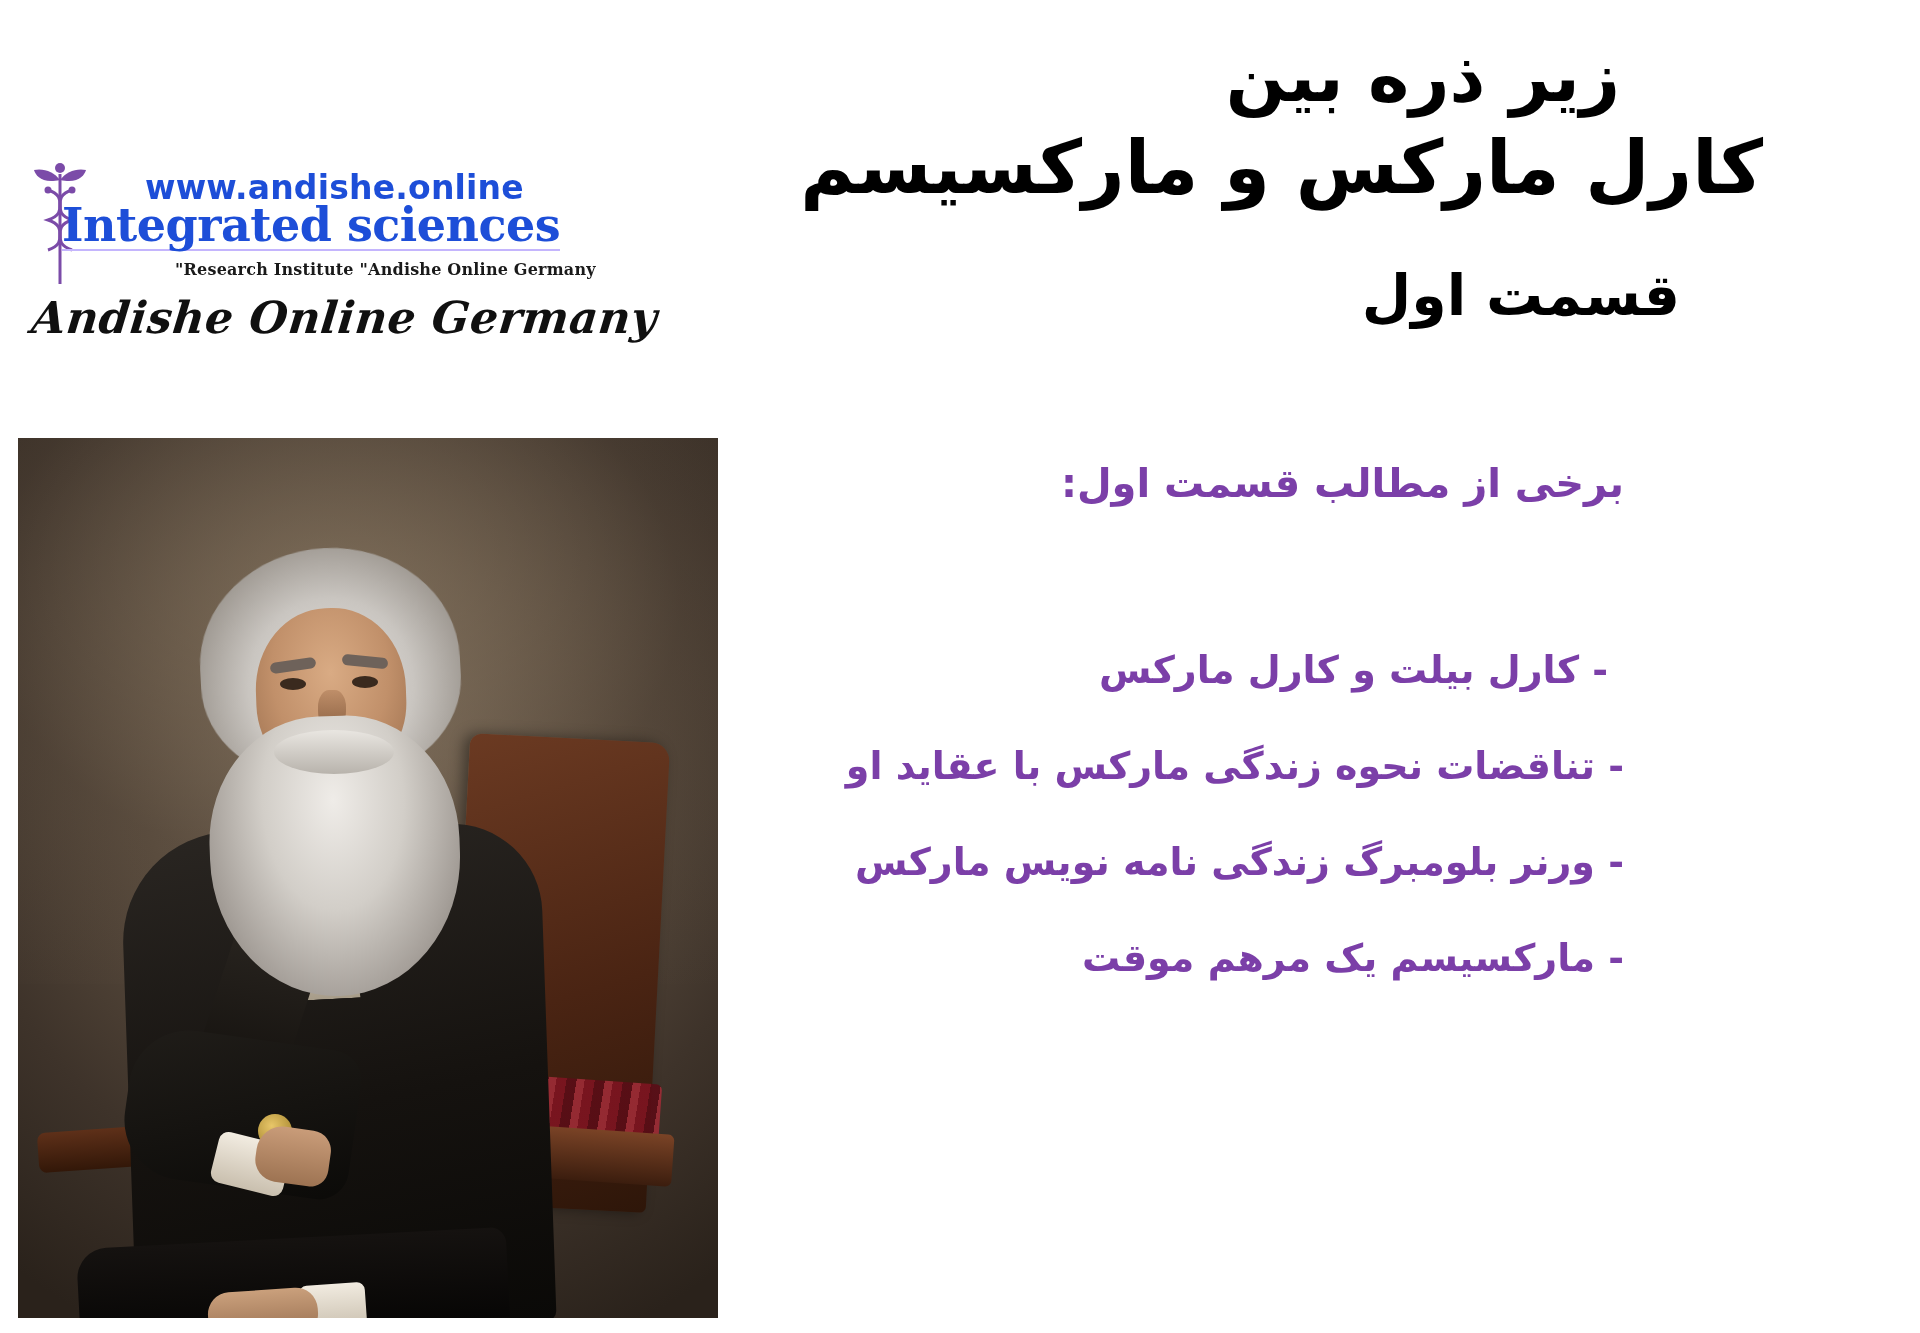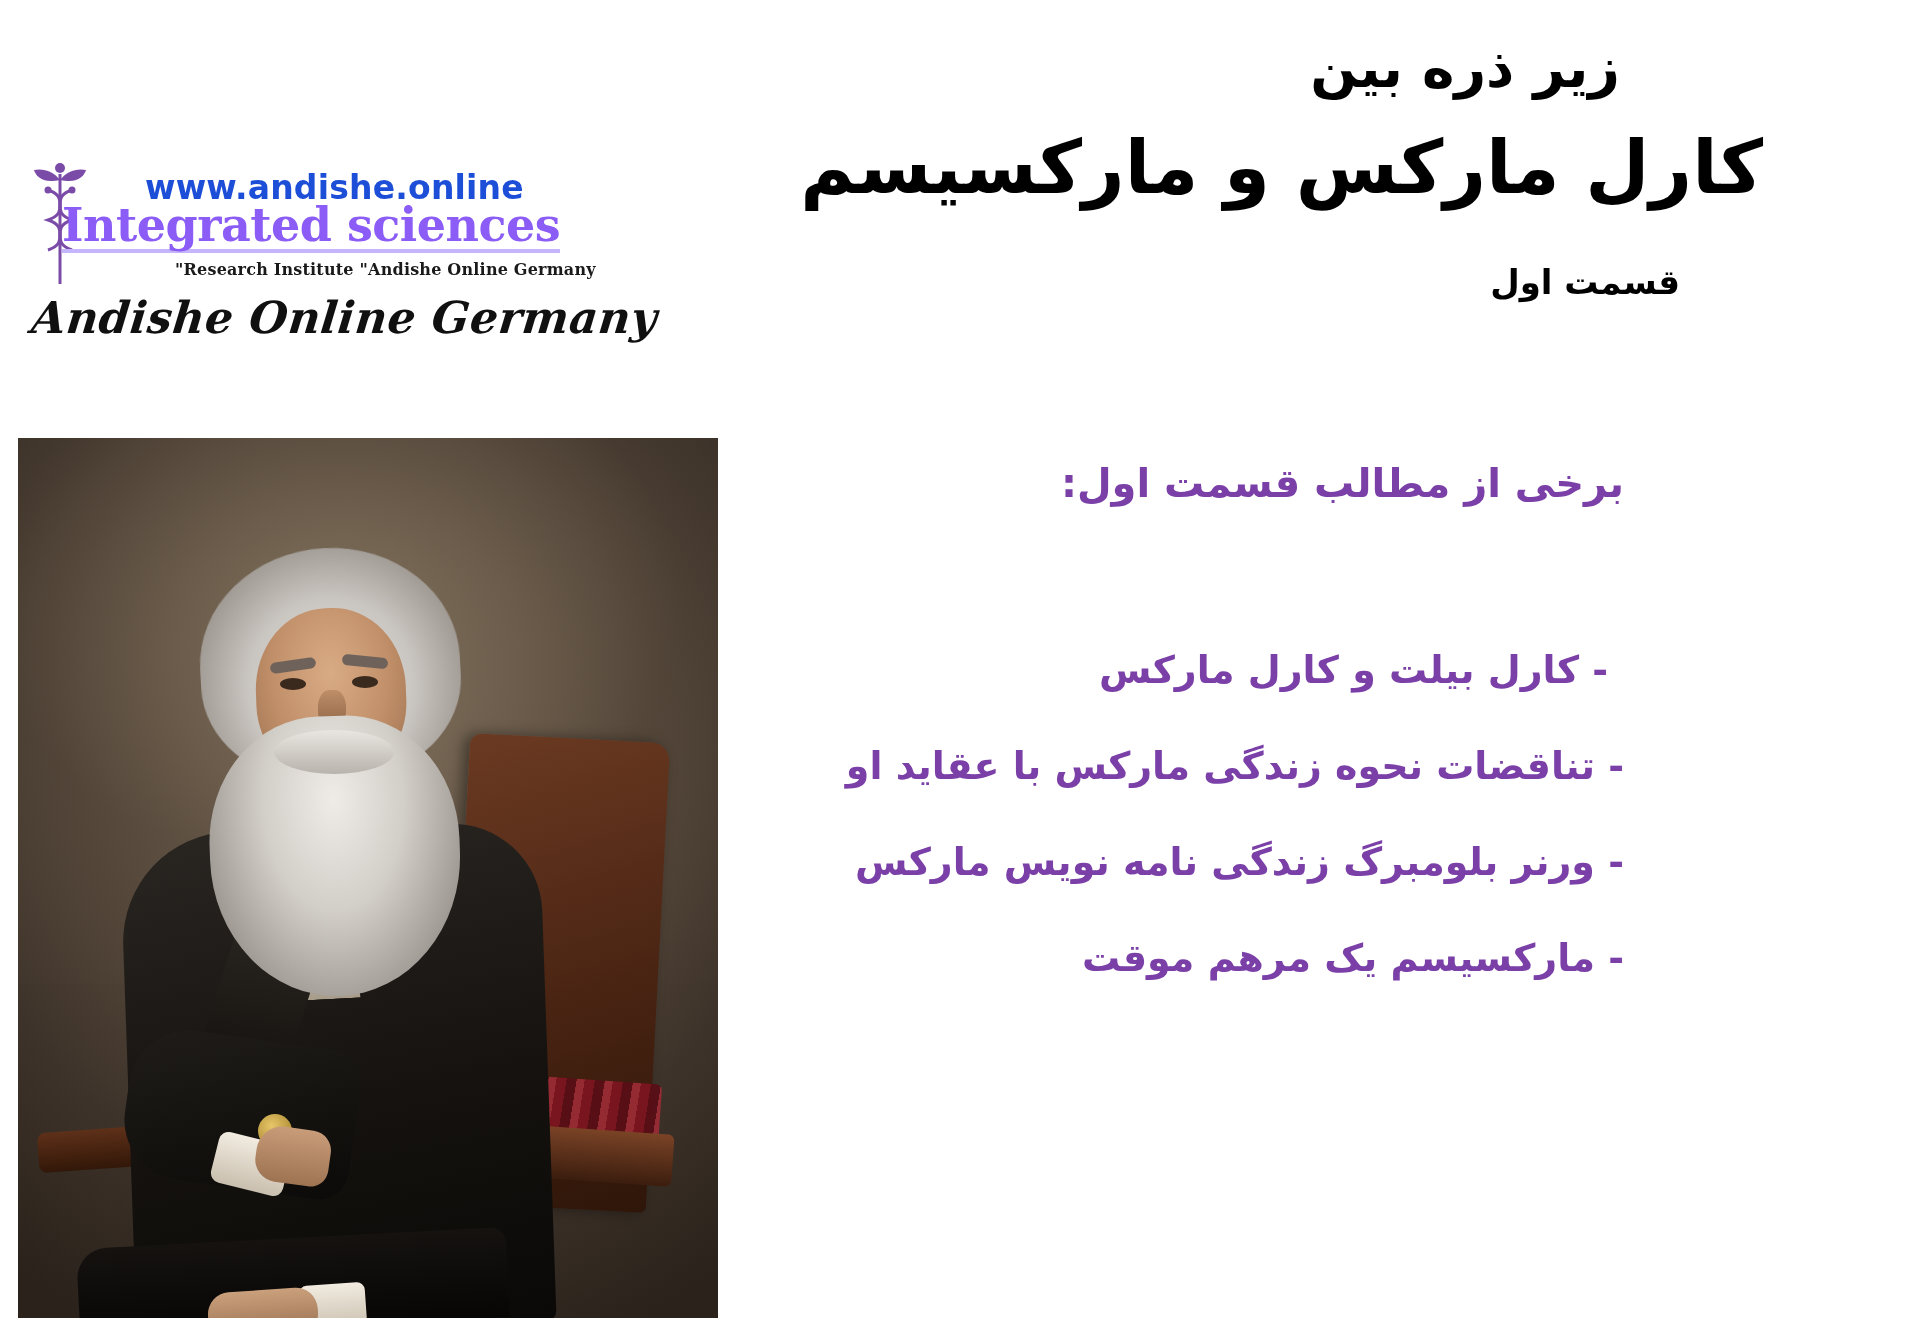--- a/index.html
+++ b/index.html
@@ -41,24 +41,24 @@
     letter-spacing: 0.2px;
     white-space: nowrap;
   }
   .logo-main {
     position: absolute;
     left: 52px;
     top: 42px;
     font-family: "DejaVu Serif", "Liberation Serif", serif;
     font-size: 46px;
     font-weight: 700;
-    color: #8b5cf6;
+    color: #1d4ed8;
     white-space: nowrap;
     letter-spacing: -0.5px;
-    border-bottom: 4px solid #c4b5fd;
+    border-bottom: 2px solid #c4b5fd;
     padding-bottom: 1px;
     line-height: 1.0;
   }
   .logo-sub {
     position: absolute;
     left: 165px;
     top: 100px;
     font-family: "DejaVu Serif", "Liberation Serif", serif;
     font-size: 16px;
     font-weight: 700;
@@ -284,21 +284,21 @@
   
   .title-wrap {
     position: absolute;
     right: 300px;
     top: 36px;
     text-align: left;
     direction: rtl;
   }
   .title-line1 {
     font-family: "DejaVu Sans", "Liberation Sans", sans-serif;
-    font-size: 55px;
+    font-size: 70px;
     font-weight: 700;
     color: #000000;
     line-height: 1.18;
     white-space: nowrap;
     letter-spacing: -1px;
   }
   .title-line2 {
     position: absolute;
     top: 88px;
     right: -143px;
@@ -308,21 +308,21 @@
     color: #000000;
     line-height: 1.18;
     white-space: nowrap;
     letter-spacing: -1px;
   }
   .title-part {
     position: absolute;
     top: 226px;
     right: -60px;
     font-family: "DejaVu Sans", "Liberation Sans", sans-serif;
-    font-size: 34px;
+    font-size: 57px;
     font-weight: 700;
     color: #000000;
     white-space: nowrap;
   }
 
   
   .content-heading {
     position: absolute;
     right: 296px;
     top: 460px;

